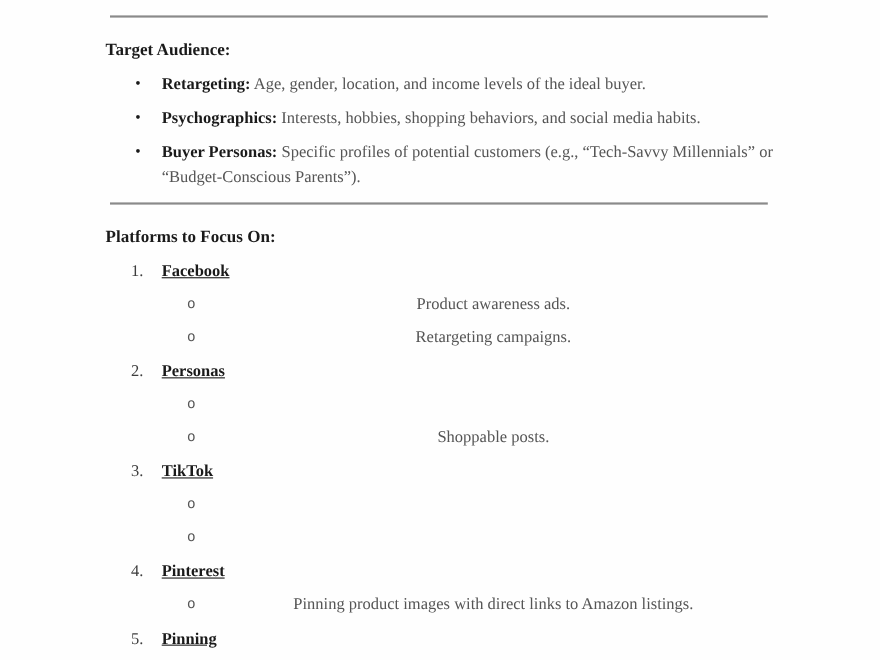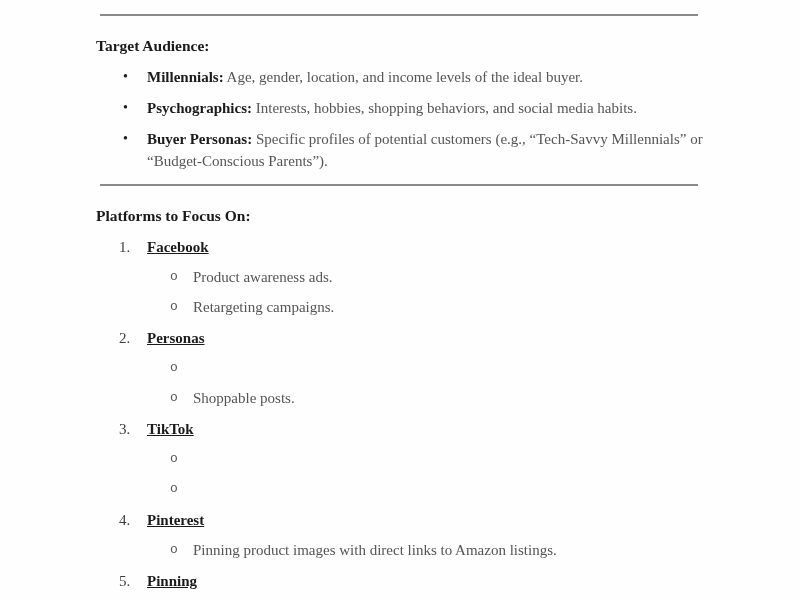--- a/index.html
+++ b/index.html
@@ -78,38 +78,39 @@
     padding-left: 74px;
   }
   .sub-marker {
     flex: 0 0 23px;
     font-family: "Liberation Mono", "DejaVu Sans Mono", monospace;
     font-size: 13px;
     color: #555555;
   }
   .sub-text {
     flex: 1 1 auto;
+    text-align: center;
   }
   .list-spacer {
     margin-top: 9px;
   }
 </style>
 </head>
 <body style="background: rgb(254, 254, 254);">
 
 <div class="doc">
 
   <div class="rule" style="background: rgb(138, 138, 138);"></div>
 
   <div class="section">
     <div class="heading">Target Audience:</div>
     <div id="bullet-list">
         <div class="bullet-item">
           <span class="bullet-marker">•</span>
-          <span class="bullet-content"><span class="bullet-label">Millennials:</span> Age, gender, location, and income levels of the ideal buyer.</span>
+          <span class="bullet-content"><span class="bullet-label">Retargeting:</span> Age, gender, location, and income levels of the ideal buyer.</span>
         </div>
         <div class="bullet-item">
           <span class="bullet-marker">•</span>
           <span class="bullet-content"><span class="bullet-label">Psychographics:</span> Interests, hobbies, shopping behaviors, and social media habits.</span>
         </div>
         <div class="bullet-item">
           <span class="bullet-marker">•</span>
           <span class="bullet-content"><span class="bullet-label">Buyer Personas:</span> Specific profiles of potential customers (e.g., “Tech-Savvy Millennials” or “Budget-Conscious Parents”).</span>
         </div>
       </div>

